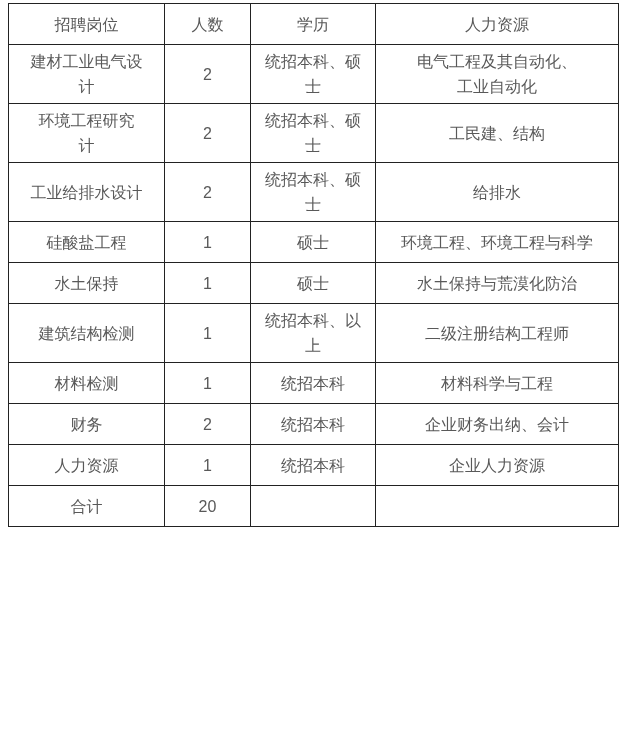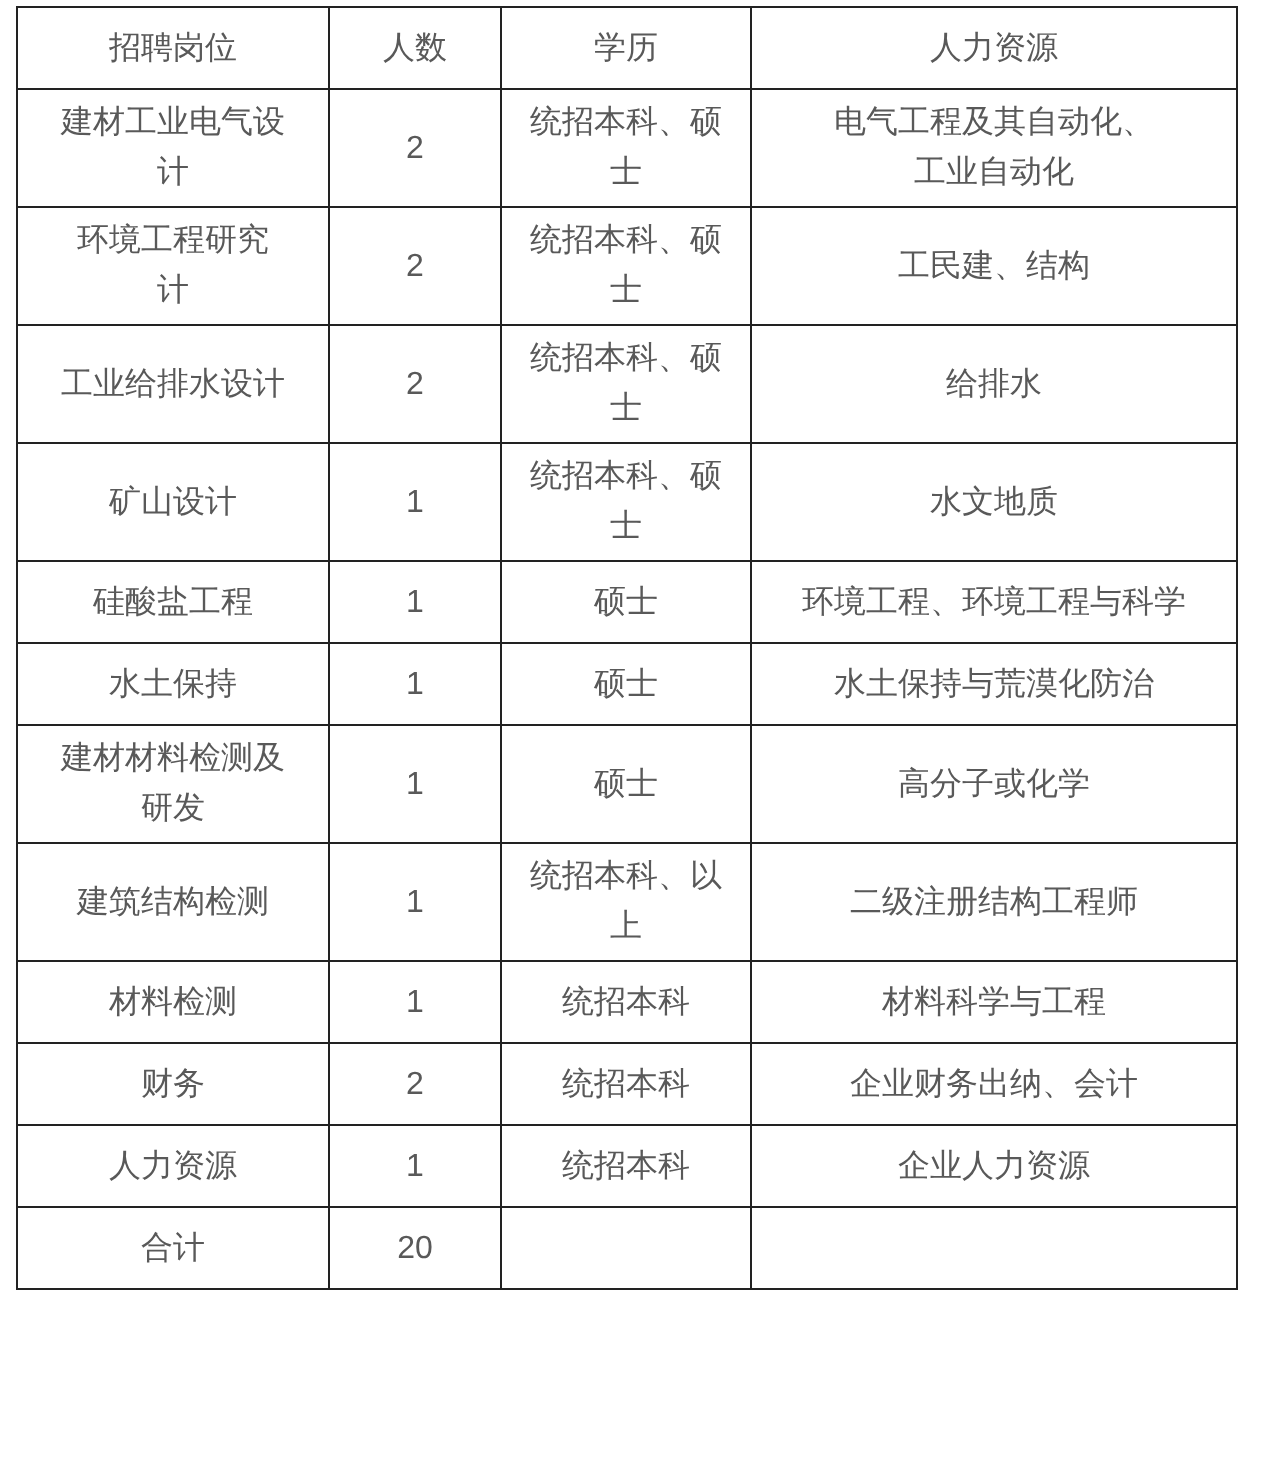--- a/index.html
+++ b/index.html
@@ -76,44 +76,30 @@
         <td>工民建、结构</td>
       </tr>
       <tr>
         <td>工业给排水设计</td>
         <td>2</td>
         <td>统招本科、硕
 士</td>
         <td>给排水</td>
       </tr>
       <tr>
-        <td>矿山设计</td>
-        <td>1</td>
-        <td>统招本科、硕
-士</td>
-        <td>水文地质</td>
-      </tr>
-      <tr>
         <td>硅酸盐工程</td>
         <td>1</td>
         <td>硕士</td>
         <td>环境工程、环境工程与科学</td>
       </tr>
       <tr>
         <td>水土保持</td>
         <td>1</td>
         <td>硕士</td>
         <td>水土保持与荒漠化防治</td>
-      </tr>
-      <tr>
-        <td>建材材料检测及
-研发</td>
-        <td>1</td>
-        <td>硕士</td>
-        <td>高分子或化学</td>
       </tr>
       <tr>
         <td>建筑结构检测</td>
         <td>1</td>
         <td>统招本科、以
 上</td>
         <td>二级注册结构工程师</td>
       </tr>
       <tr>
         <td>材料检测</td>

